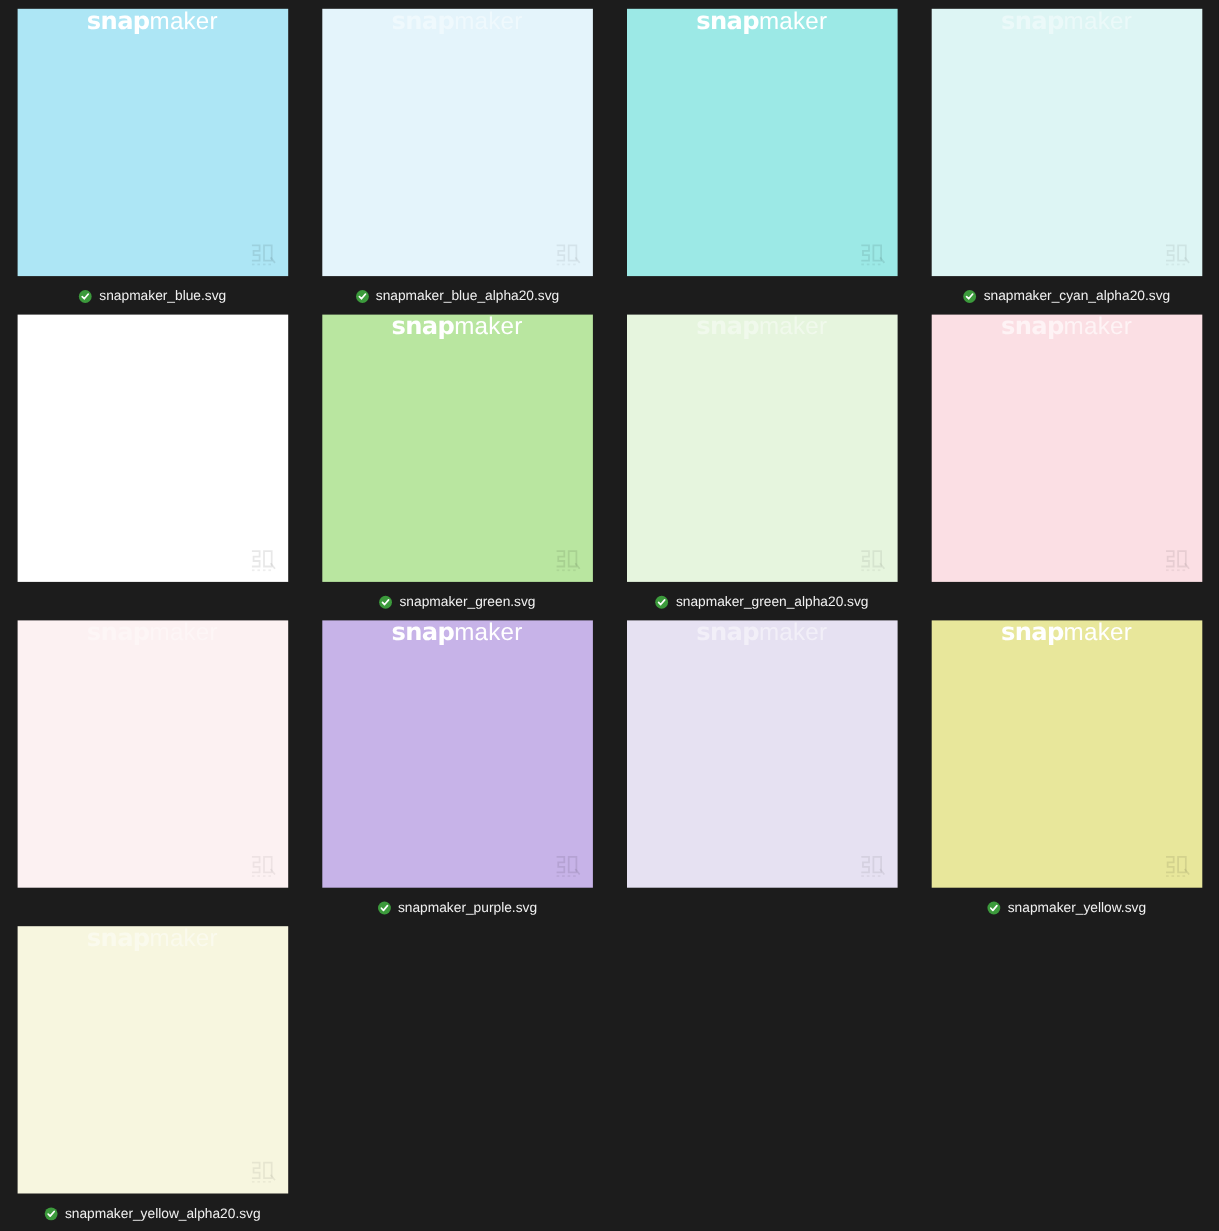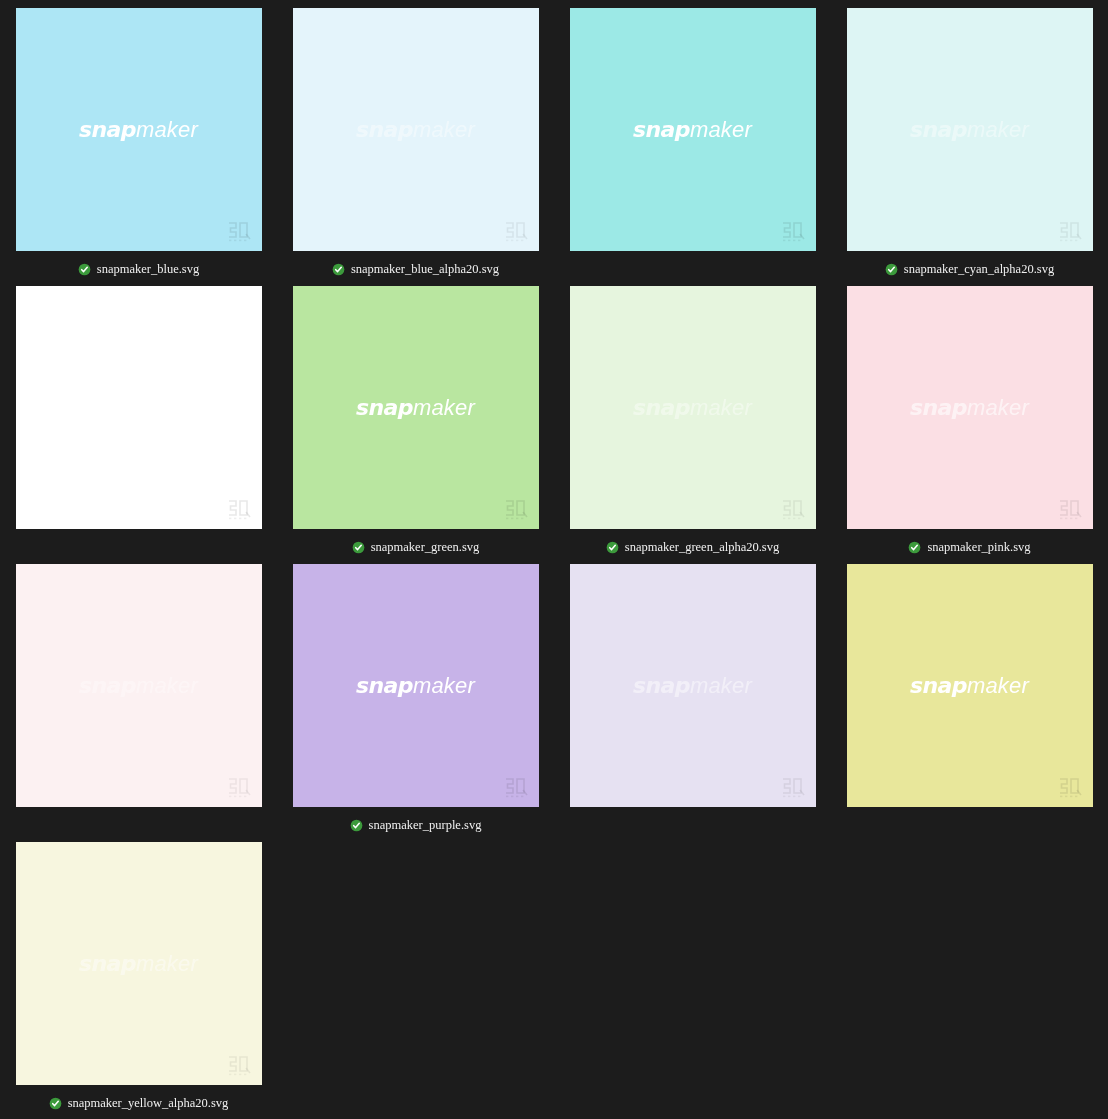--- a/index.html
+++ b/index.html
@@ -43,24 +43,22 @@
     position: relative;
     flex: none;
   }
 
   .thumb {
     position: absolute;
     inset: 0;
     width: 100%;
     height: 100%;
     display: flex;
-    align-items: center;
     justify-content: center;
     overflow: hidden;
-    font-style: italic;
   }
 
   
   .logo {
     position: relative;
     z-index: 2;
     font-size: 22px;
     letter-spacing: -0.2px;
     white-space: nowrap;
     color: #ffffff;
@@ -107,21 +105,21 @@
     height: 13px;
     flex: none;
     display: block;
   }
 
   .file-label {
     font-size: 12.5px;
     color: #f0f0f0;
     white-space: nowrap;
     line-height: 1;
-    font-family: Liberation Serif, serif;
+    font-family: Liberation Sans, sans-serif;
     text-align: right;
   }
 </style>
 </head>
 <body>
 
 <div id="file-grid">
     <div class="grid-row">
       <div class="grid-cell">
         <div class="thumb-wrap">
@@ -312,27 +310,20 @@
               <path d="M20 14 L24 19"></path>
             </g>
             <g fill="#000" fill-opacity="0.22">
               <rect x="3" y="19.6" width="2.4" height="1.6"></rect>
               <rect x="8" y="19.6" width="2.4" height="1.6"></rect>
               <rect x="13" y="19.6" width="2.4" height="1.6"></rect>
               <rect x="18" y="19.6" width="2.4" height="1.6"></rect>
             </g>
           </svg>
         </div>
-        <div class="label-row">
-          <svg class="check-badge" viewBox="0 0 16 16">
-            <circle cx="8" cy="8" r="7.2" fill="#3c9a3c"></circle>
-            <path d="M4.6 8.2 L6.9 10.6 L11.4 5.3" fill="none" stroke="#ffffff" stroke-width="1.9" stroke-linecap="round" stroke-linejoin="round"></path>
-          </svg>
-          <span class="file-label">snapmaker_pink.svg</span>
-        </div>
       </div>
     </div>
     <div class="grid-row">
       <div class="grid-cell">
         <div class="thumb-wrap">
           <div class="thumb" style="background: rgb(252, 241, 242);">
             <div class="logo" style="opacity: 0.34;"><span class="lg-snap">snap</span><span class="lg-maker">maker</span></div>
           </div>
           <svg class="watermark" viewBox="0 0 26 22" style="opacity: 0.2;">
             <g fill="none" stroke="#000" stroke-opacity="0.30" stroke-width="1.6">
@@ -407,20 +398,27 @@
               <path d="M14 3 H21 V17 H14 V3 Z"></path>
               <path d="M20 14 L24 19"></path>
             </g>
             <g fill="#000" fill-opacity="0.22">
               <rect x="3" y="19.6" width="2.4" height="1.6"></rect>
               <rect x="8" y="19.6" width="2.4" height="1.6"></rect>
               <rect x="13" y="19.6" width="2.4" height="1.6"></rect>
               <rect x="18" y="19.6" width="2.4" height="1.6"></rect>
             </g>
           </svg>
+        </div>
+        <div class="label-row">
+          <svg class="check-badge" viewBox="0 0 16 16">
+            <circle cx="8" cy="8" r="7.2" fill="#3c9a3c"></circle>
+            <path d="M4.6 8.2 L6.9 10.6 L11.4 5.3" fill="none" stroke="#ffffff" stroke-width="1.9" stroke-linecap="round" stroke-linejoin="round"></path>
+          </svg>
+          <span class="file-label">snapmaker_yellow.svg</span>
         </div>
       </div>
     </div>
     <div class="grid-row">
       <div class="grid-cell">
         <div class="thumb-wrap">
           <div class="thumb" style="background: rgb(247, 246, 223);">
             <div class="logo" style="opacity: 0.44;"><span class="lg-snap">snap</span><span class="lg-maker">maker</span></div>
           </div>
           <svg class="watermark" viewBox="0 0 26 22" style="opacity: 0.22;">

